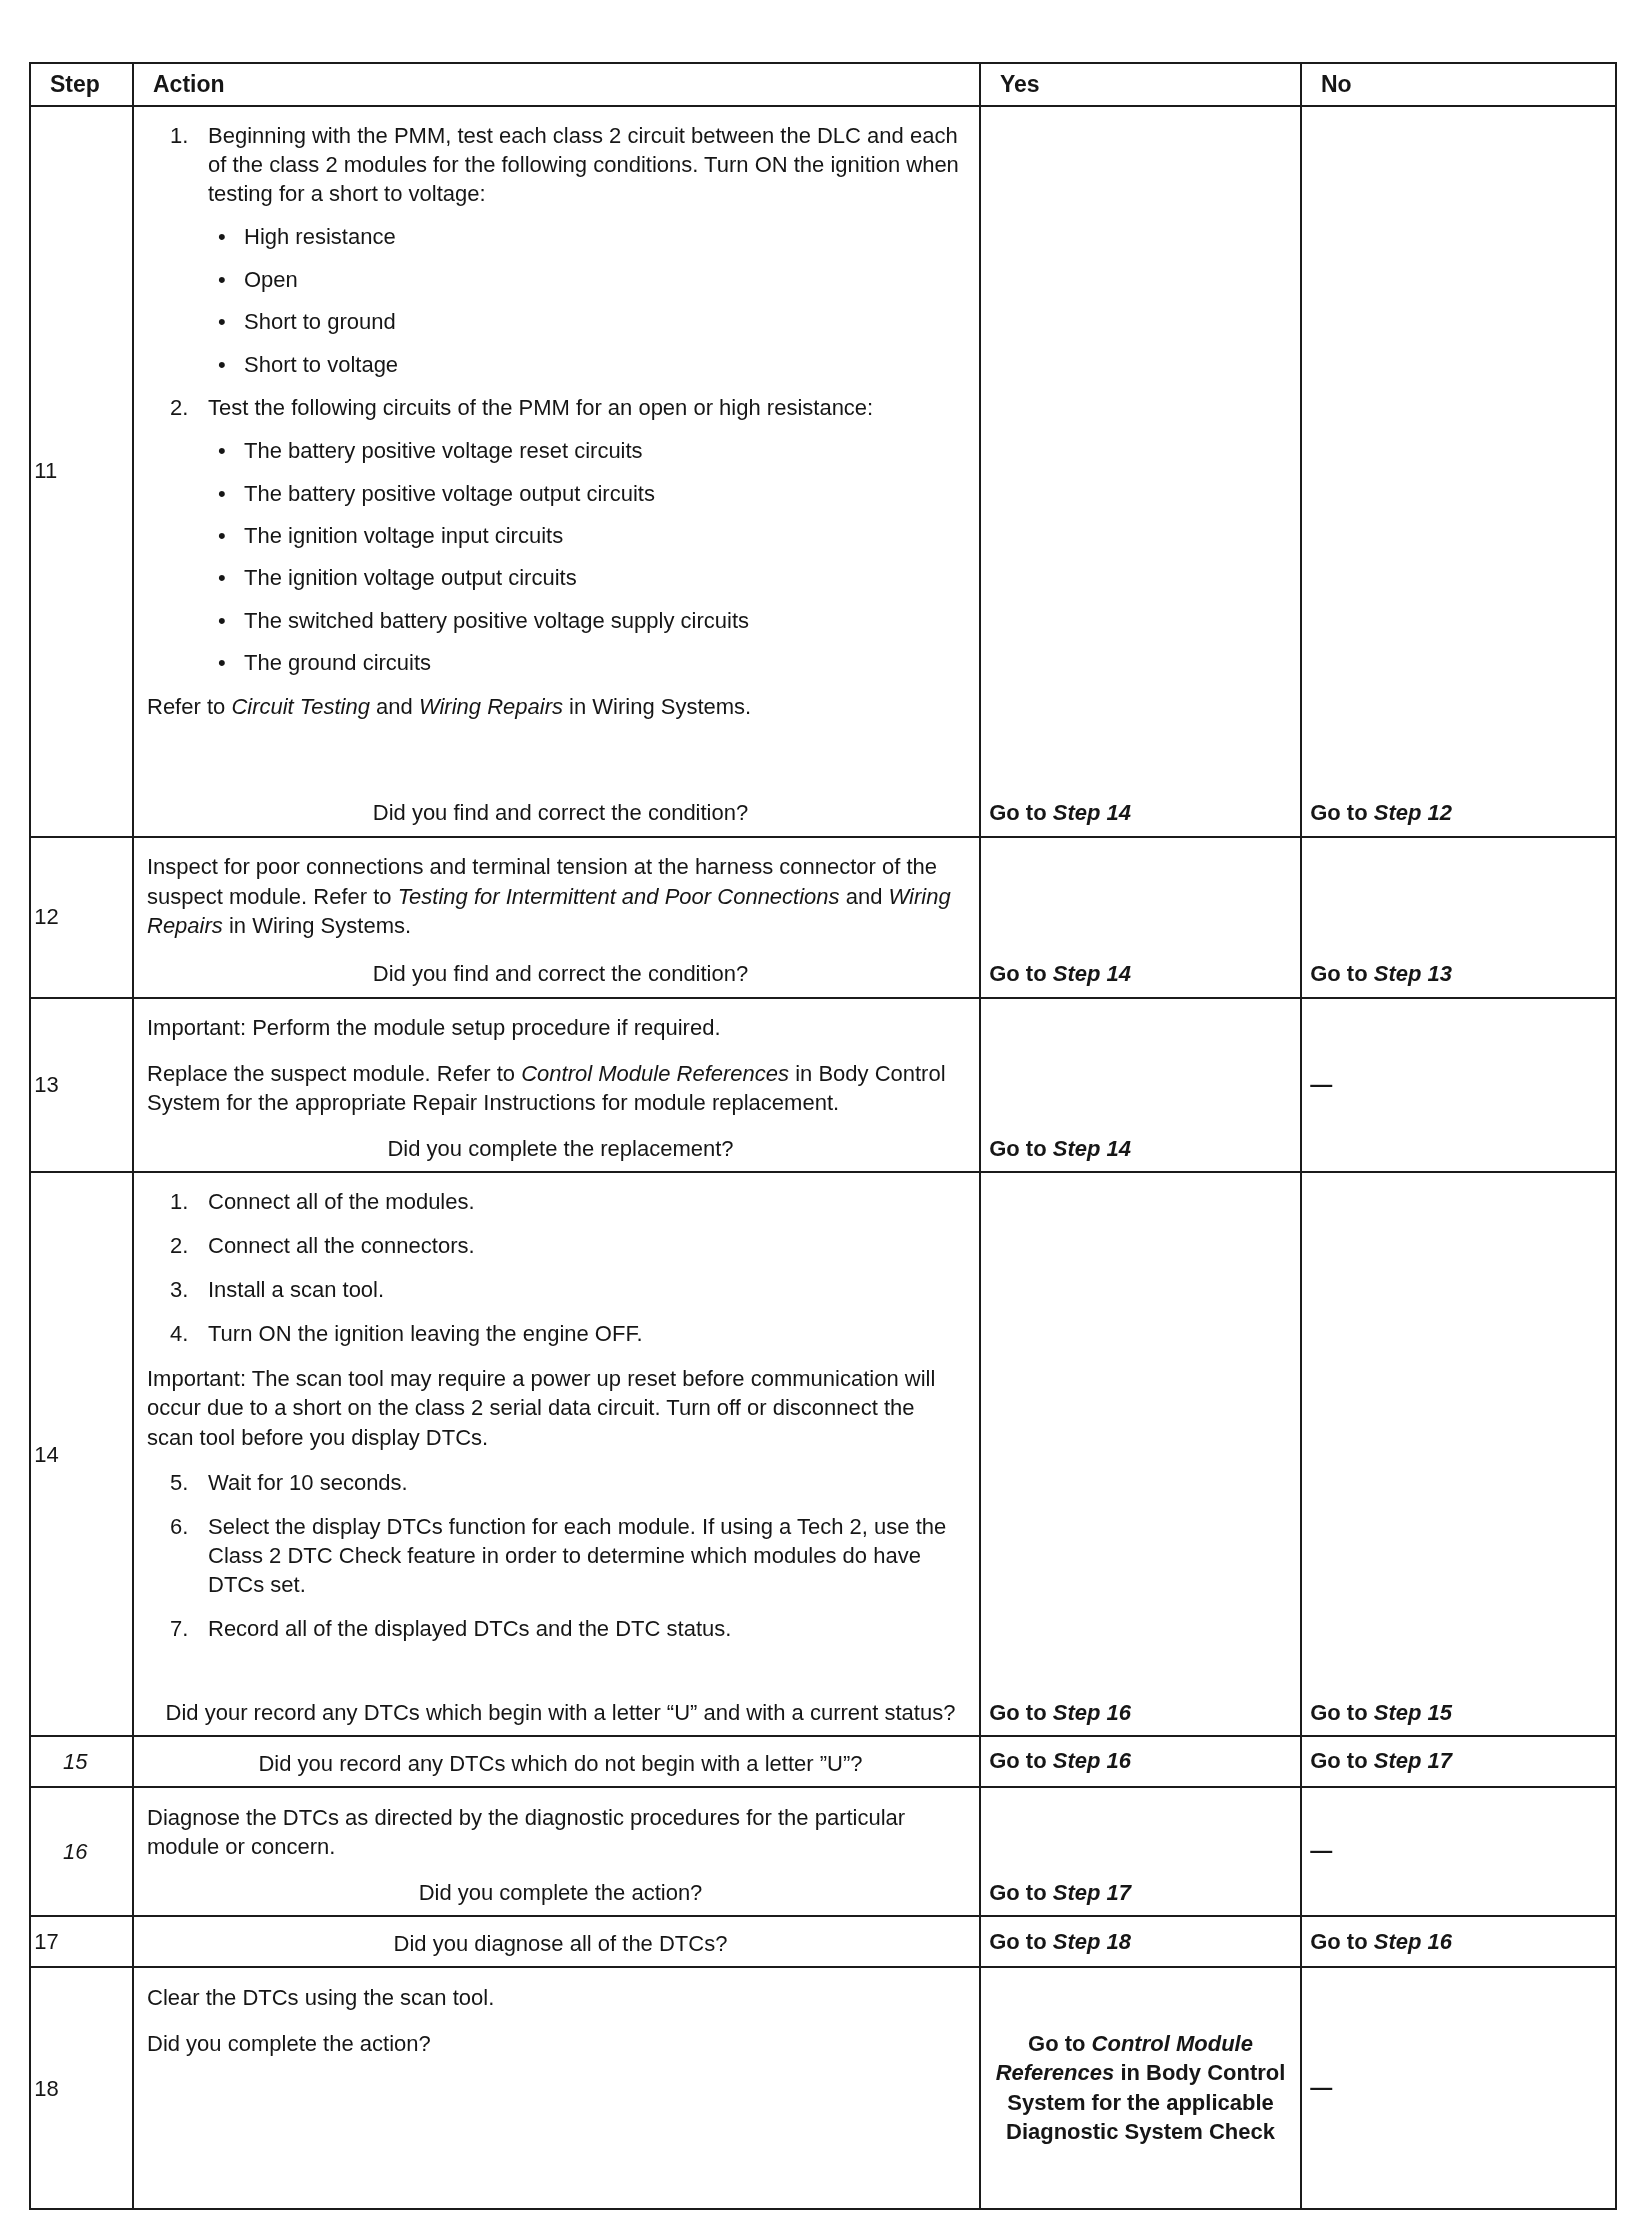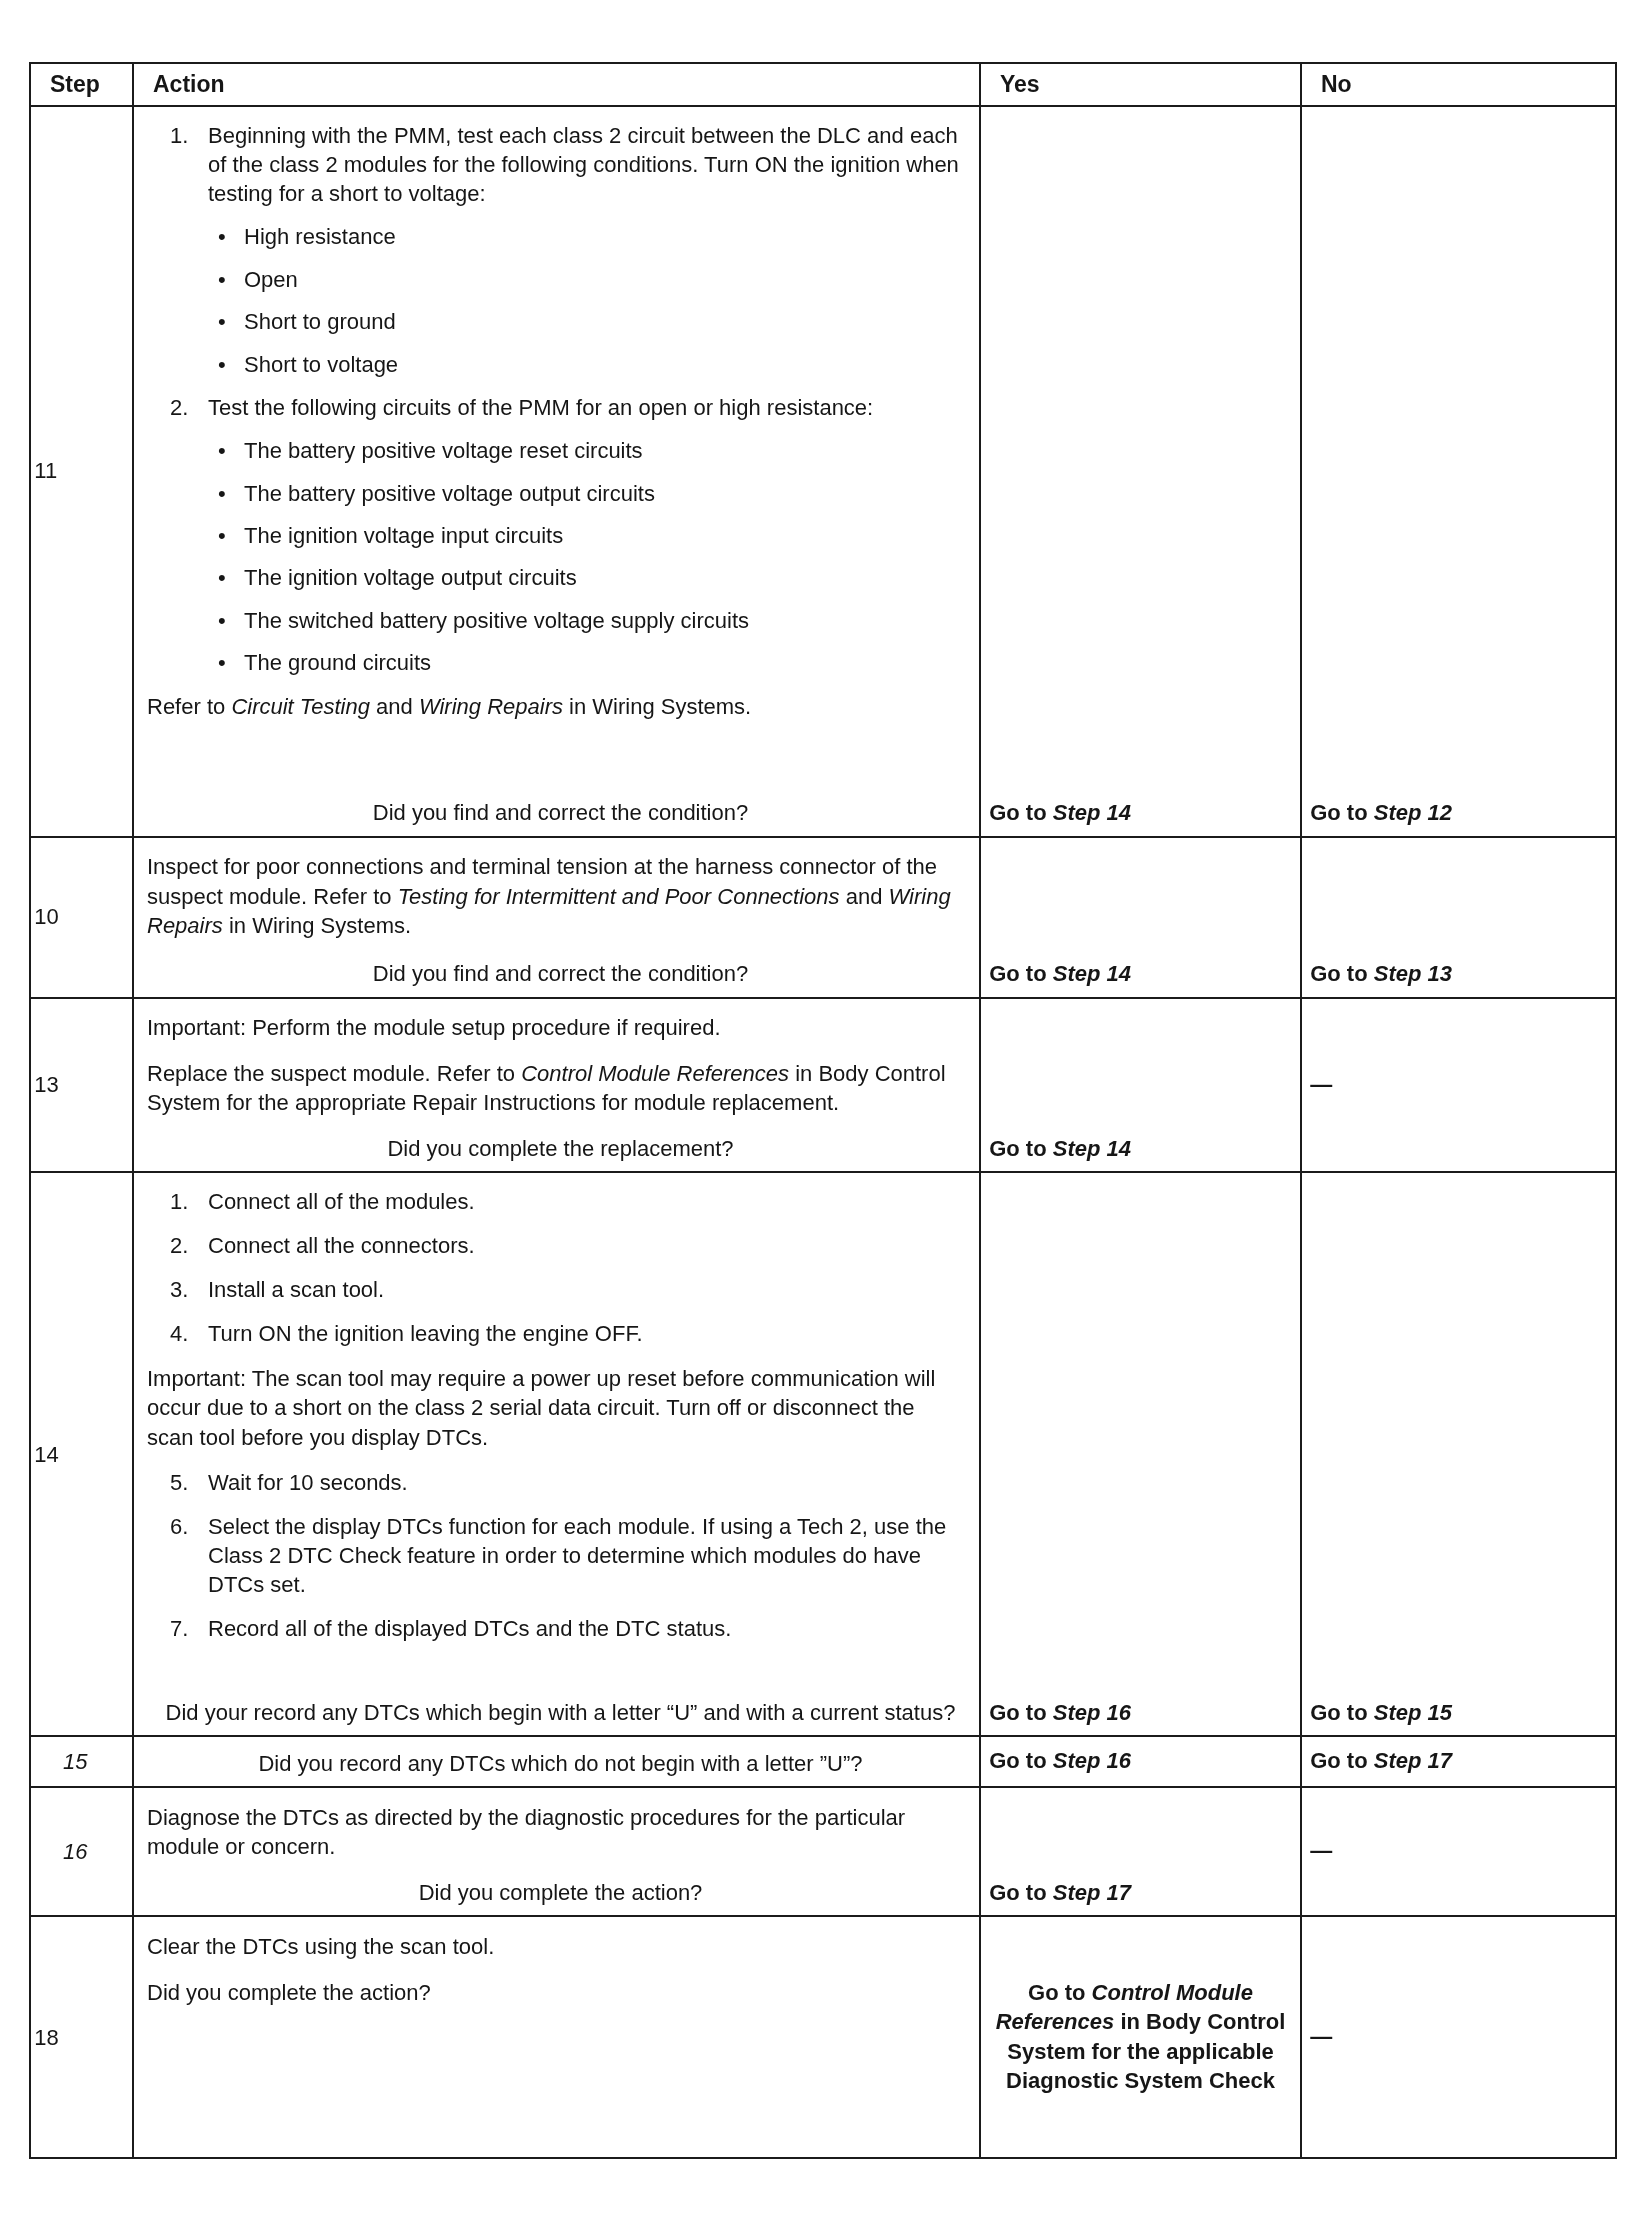--- a/index.html
+++ b/index.html
@@ -157,21 +157,21 @@
               <div><span>Go to </span><span class="i">Step 14</span></div>
             </div>
           </td>
           <td class="yn-cell" style="height: 731px;">
             <div class="yn-inner bottom">
               <div><span>Go to </span><span class="i">Step 12</span></div>
             </div>
           </td>
         </tr>
         <tr>
-          <td class="step-cell" style="height: 161px;">10</td>
+          <td class="step-cell" style="height: 161px;">12</td>
           <td class="action-cell" style="height: 161px;">
             <div class="cell-inner">
               <div class="para"><span>Inspect for poor connections and terminal tension at the harness connector of the suspect module. Refer to </span><span class="i">Testing for Intermittent and Poor Connections</span><span> and </span><span class="i">Wiring Repairs</span><span> in Wiring Systems.</span></div>
               <div class="question q-bottom"><span>Did you find and correct the condition?</span></div>
             </div>
           </td>
           <td class="yn-cell" style="height: 161px;">
             <div class="yn-inner bottom">
               <div><span>Go to </span><span class="i">Step 14</span></div>
             </div>
@@ -280,20 +280,38 @@
               <div><span>Go to </span><span class="i">Step 17</span></div>
             </div>
           </td>
           <td class="yn-cell" style="height: 95px;">
             <div class="yn-inner center">
               <div><span>—</span></div>
             </div>
           </td>
         </tr>
         <tr>
+          <td class="step-cell" style="height: 35px;">17</td>
+          <td class="action-cell" style="height: 35px;">
+            <div class="cell-inner v-center">
+              <div class="question"><span>Did you diagnose all of the DTCs?</span></div>
+            </div>
+          </td>
+          <td class="yn-cell" style="height: 35px;">
+            <div class="yn-inner center">
+              <div><span>Go to </span><span class="i">Step 18</span></div>
+            </div>
+          </td>
+          <td class="yn-cell" style="height: 35px;">
+            <div class="yn-inner center">
+              <div><span>Go to </span><span class="i">Step 16</span></div>
+            </div>
+          </td>
+        </tr>
+        <tr>
           <td class="step-cell" style="height: 242px;">18</td>
           <td class="action-cell" style="height: 242px;">
             <div class="cell-inner">
               <div class="para"><span>Clear the DTCs using the scan tool.</span></div>
               <div class="para"><span>Did you complete the action?</span></div>
             </div>
           </td>
           <td class="yn-cell" style="height: 242px;">
             <div class="yn-inner center">
               <div><span>Go to </span><span class="i">Control Module References</span><span> in Body Control System for the applicable Diagnostic System Check</span></div>

